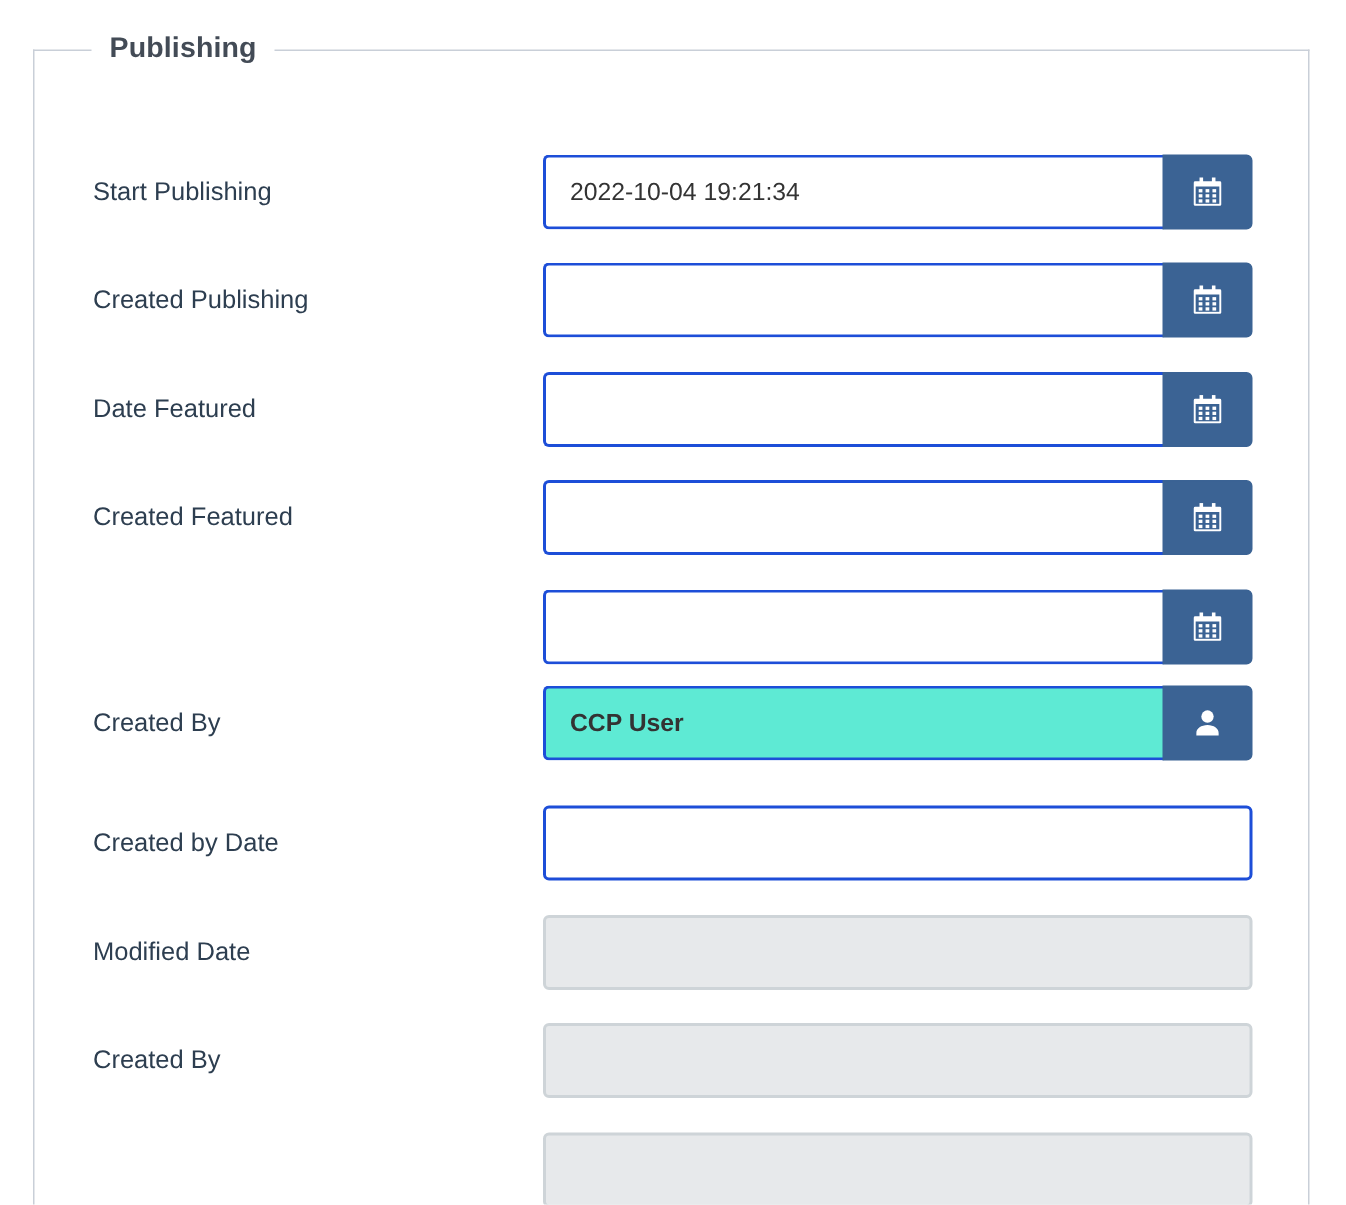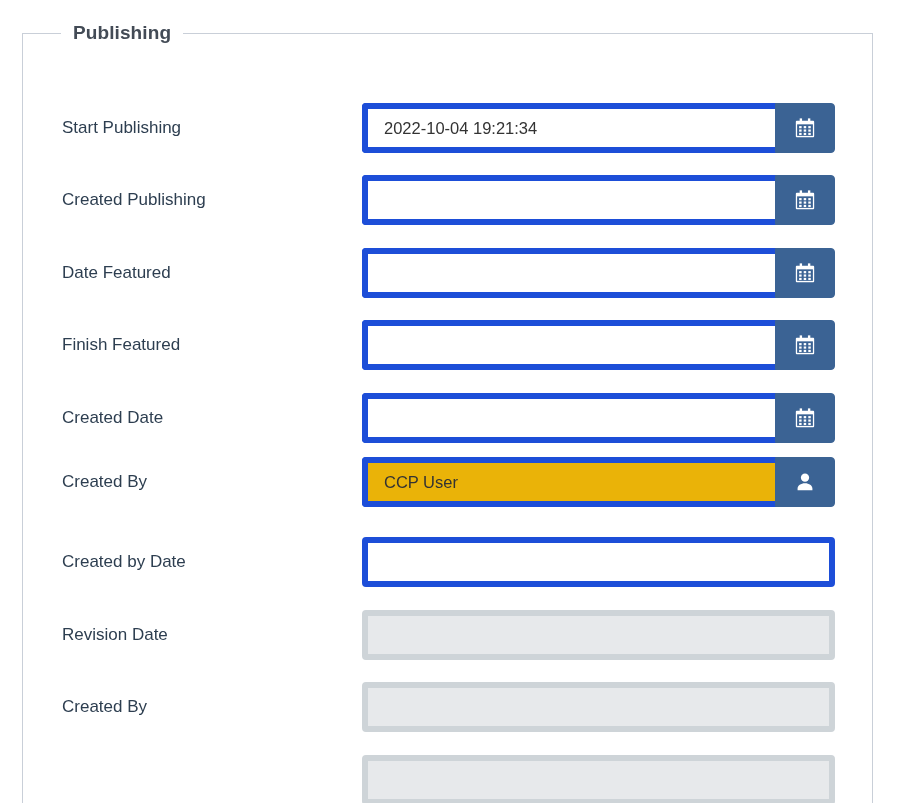--- a/index.html
+++ b/index.html
@@ -87,34 +87,34 @@
     width: 473px;
     height: 50px;
   }
 
   .field {
     position: absolute;
     left: 0;
     top: 0;
     height: 50px;
     box-sizing: border-box;
-    border: 6px solid #1d4ed8;
+    border: 2px solid #1d4ed8;
     border-radius: 4px;
     background: #ffffff;
     font-family: "Liberation Sans", sans-serif;
     font-size: 16.5px;
     color: #333333;
     padding: 4px 16px;
     outline: none;
   }
   
   .field.has-btn  { width: 414px; border-top-right-radius: 0; border-bottom-right-radius: 0; border-right: none; }
   .field.full     { width: 473px; }
 
-  .field.readonly { background: #eab308; color: #333333; }
+  .field.readonly { background: #5eead4; color: #333333; font-weight: bold; }
   .field.disabled { background: #e7e9eb; border-color: #ced4d8; color: #333333; }
 
   .addon-btn {
     position: absolute;
     left: 413px;
     top: 0;
     width: 60px;
     height: 50px;
     box-sizing: border-box;
     background: #3b6394;
@@ -207,21 +207,21 @@
                 <rect x="15.6" y="13.6" width="2.7" height="2.4" fill="#ffffff"></rect>
                 <rect x="5.6" y="17.3" width="2.7" height="2.4" fill="#ffffff"></rect>
                 <rect x="10.6" y="17.3" width="2.7" height="2.4" fill="#ffffff"></rect>
                 <rect x="15.6" y="17.3" width="2.7" height="2.4" fill="#ffffff"></rect>
               </svg>
             </span>
           </button>
         </div>
       </div>
       <div class="row" style="top: 307.2px;">
-        <div class="row-label">Finish Featured</div>
+        <div class="row-label">Created Featured</div>
         <div class="control">
           <input type="text" class="field has-btn" value="" style="">
           <button type="button" class="addon-btn" title="Calendar">
             <span>
               <svg width="22" height="22" viewBox="0 0 24 24" fill="#ffffff">
                 <path d="M6.2 1.5h2.6v3.2H6.2z"></path>
                 <path d="M15.2 1.5h2.6v3.2h-2.6z"></path>
                 <path d="M3 4.2h18a1 1 0 0 1 1 1V21a1 1 0 0 1-1 1H3a1 1 0 0 1-1-1V5.2a1 1 0 0 1 1-1z"></path>
                 <rect x="3.4" y="8.0" width="17.2" height="12.6" fill="#3b6394"></rect>
                 <rect x="5.6" y="9.9" width="2.7" height="2.4" fill="#ffffff"></rect>
@@ -232,21 +232,20 @@
                 <rect x="15.6" y="13.6" width="2.7" height="2.4" fill="#ffffff"></rect>
                 <rect x="5.6" y="17.3" width="2.7" height="2.4" fill="#ffffff"></rect>
                 <rect x="10.6" y="17.3" width="2.7" height="2.4" fill="#ffffff"></rect>
                 <rect x="15.6" y="17.3" width="2.7" height="2.4" fill="#ffffff"></rect>
               </svg>
             </span>
           </button>
         </div>
       </div>
       <div class="row" style="top: 379.6px;">
-        <div class="row-label">Created Date</div>
         <div class="control">
           <input type="text" class="field has-btn" value="" style="">
           <button type="button" class="addon-btn" title="Calendar">
             <span>
               <svg width="22" height="22" viewBox="0 0 24 24" fill="#ffffff">
                 <path d="M6.2 1.5h2.6v3.2H6.2z"></path>
                 <path d="M15.2 1.5h2.6v3.2h-2.6z"></path>
                 <path d="M3 4.2h18a1 1 0 0 1 1 1V21a1 1 0 0 1-1 1H3a1 1 0 0 1-1-1V5.2a1 1 0 0 1 1-1z"></path>
                 <rect x="3.4" y="8.0" width="17.2" height="12.6" fill="#3b6394"></rect>
                 <rect x="5.6" y="9.9" width="2.7" height="2.4" fill="#ffffff"></rect>
@@ -277,21 +276,21 @@
           </button>
         </div>
       </div>
       <div class="row" style="top: 524.4px;">
         <div class="row-label">Created by Date</div>
         <div class="control">
           <input type="text" class="field full" value="" style="">
         </div>
       </div>
       <div class="row" style="top: 596.8px;">
-        <div class="row-label">Revision Date</div>
+        <div class="row-label">Modified Date</div>
         <div class="control">
           <input type="text" class="field full disabled" disabled="" value="" style="">
         </div>
       </div>
       <div class="row" style="top: 669.2px;">
         <div class="row-label">Created By</div>
         <div class="control">
           <input type="text" class="field full disabled" disabled="" value="" style="">
         </div>
       </div>

